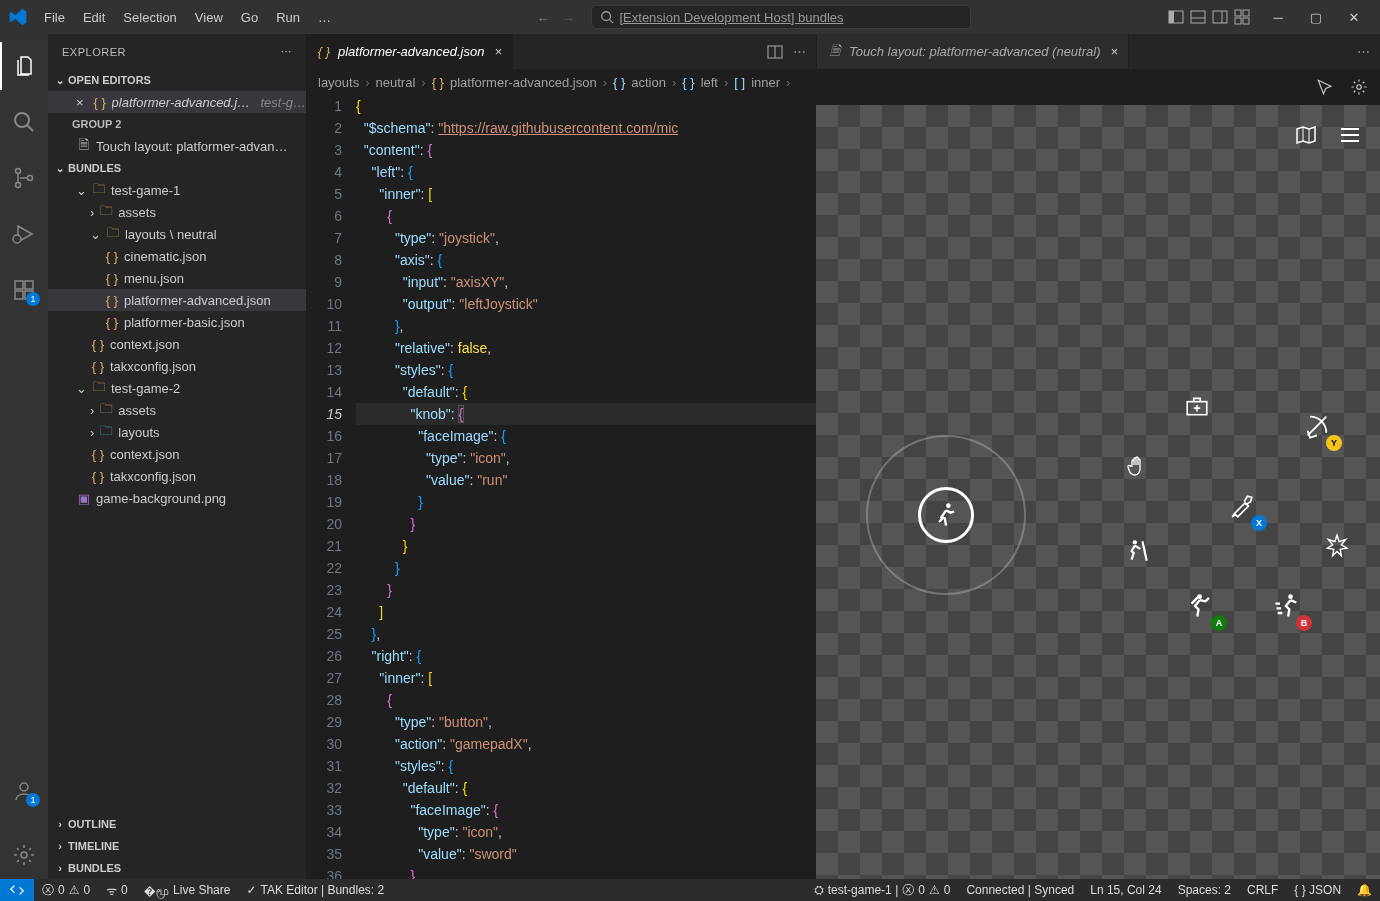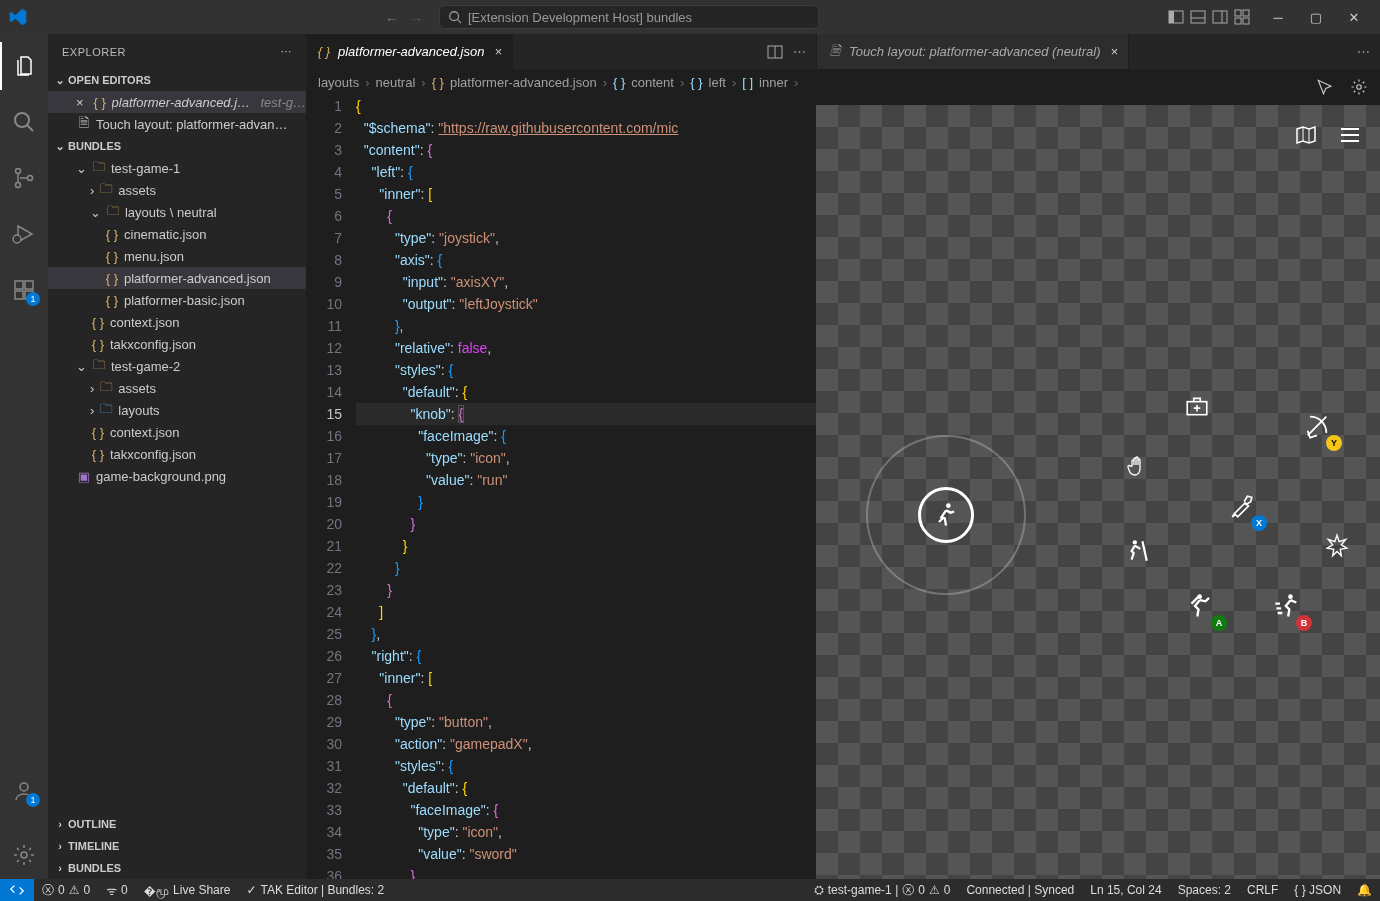--- a/index.html
+++ b/index.html
@@ -3,21 +3,21 @@
 <meta charset="utf-8">
 <style>
 * { margin:0; padding:0; box-sizing:border-box; font-family:"Segoe UI",sans-serif; }
 body { background:#1e1e1e; color:#cccccc; font-size:13px; width:1380px; height:901px; overflow:hidden; display:flex; flex-direction:column; }
 .titlebar { height:34px; background:#323233; display:flex; align-items:center; padding:0 8px; }
 .titlebar .logo { width:20px; height:20px; margin-right:8px; }
 .menu { display:flex; gap:2px; }
 .menu span { padding:4px 8px; cursor:default; }
 .title-center { flex:1; display:flex; justify-content:center; align-items:center; gap:16px; }
 .title-nav { display:flex; gap:12px; color:#888; }
-.searchbox { display:flex; align-items:center; background:#252526; border:1px solid #3c3c3c; border-radius:5px; padding:2px 8px; width:380px; height:24px; gap:6px; color:#999; }
+.searchbox { display:flex; align-items:center; background:#252526; border:1px solid #3c3c3c; border-radius:5px; padding:2px 8px; width:380px; height:24px; gap:6px; color:#999;text-decoration:underline; }
 .win-controls { display:flex; gap:2px; }
 .win-controls div { width:36px; height:28px; display:flex; align-items:center; justify-content:center; color:#ccc; }
 .layout-btns { display:flex; gap:6px; margin-right:10px; color:#aaa; }
 .layout-btns svg { width:16px; height:16px; }
 .main { flex:1; display:flex; overflow:hidden; }
 .activitybar { width:48px; background:#333333; display:flex; flex-direction:column; align-items:center; padding-top:8px; gap:8px; }
 .activitybar .ab-item { width:48px; height:48px; display:flex; align-items:center; justify-content:center; color:#888; position:relative; }
 .activitybar .ab-item.active { color:#fff; border-left:2px solid #fff; }
 .activitybar .ab-bottom { margin-top:auto; margin-bottom:8px; }
 .badge-blue { position:absolute; bottom:8px; right:8px; background:#0078d4; color:#fff; border-radius:8px; font-size:9px; padding:0 4px; min-width:14px; height:14px; line-height:14px; text-align:center; }
@@ -48,29 +48,29 @@
 .tab { display:flex; align-items:center; padding:0 10px; gap:6px; background:#2d2d2d; color:#aaa; font-style:italic; border-right:1px solid #1e1e1e; }
 .tab.active { background:#1e1e1e; color:#fff; }
 .tab .tab-close { color:#ccc; margin-left:4px; }
 .tab-actions { margin-left:auto; display:flex; align-items:center; gap:10px; padding:0 10px; color:#aaa; }
 .split { display:flex; flex:1; overflow:hidden; }
 .editor-left { width:510px; display:flex; flex-direction:column; background:#1e1e1e; overflow:hidden; }
 .breadcrumb { height:26px; display:flex; align-items:center; padding:0 12px; gap:6px; color:#a0a0a0; font-size:13px; overflow:hidden; white-space:nowrap; }
 .breadcrumb .sep { color:#666; }
 .code { flex:1; display:flex; font-family:Consolas,monospace; font-size:14px; overflow:hidden; }
 .gutter { width:50px; text-align:right; color:#6e7681; padding-right:14px; line-height:22px; }
-.gutter .cur { color:#c6c6c6; }
+.gutter .cur { color:#c6c6c6;font-style:italic; }
 .codetext { flex:1; line-height:22px; white-space:pre; overflow:hidden; }
 .tk-brace { color:#ffd700; }
 .tk-brace2 { color:#da70d6; }
 .tk-brace3 { color:#179fff; }
 .tk-key { color:#9cdcfe; }
 .tk-str { color:#ce9178; }
 .tk-punc { color:#cccccc; }
-.tk-bool { color:#d946ef; }
+.tk-bool { color:#fde047; }
 .tk-link { color:#ce9178; text-decoration:underline; }
 .hl-line { background:#2a2a2a; display:inline-block; width:100%; }
 .editor-right { flex:1; background:#1e1e1e; position:relative; display:flex; flex-direction:column; }
 .preview-toolbar { height:36px; display:flex; justify-content:flex-end; align-items:center; gap:16px; padding:0 12px; }
 .preview-canvas { flex:1; position:relative; background-image:
   linear-gradient(45deg,#444 25%,transparent 25%),linear-gradient(-45deg,#444 25%,transparent 25%),
   linear-gradient(45deg,transparent 75%,#444 75%),linear-gradient(-45deg,transparent 75%,#444 75%);
   background-size:44px 44px; background-position:0 0,0 22px,22px -22px,-22px 0; background-color:#555; }
 .touch-btn { position:absolute; width:42px; height:42px; display:flex; align-items:center; justify-content:center; color:#fff; }
 .touch-btn .mini { position:absolute; bottom:-4px; right:-4px; width:16px; height:16px; border-radius:50%; font-size:9px; font-weight:bold; display:flex; align-items:center; justify-content:center; color:#fff; }
@@ -84,20 +84,29 @@
 .sb-right { margin-left:auto; display:flex; }
 svg { display:block; }
 </style>
 </head>
 <body>
 
 <div class="titlebar">
   <svg class="logo" viewBox="0 0 24 24">
       <path fill="#0078d4" d="M17 2l5 3v14l-5 3-8-8-5 4-2-1V7l2-1 5 4 8-8z"></path>
     </svg>
+  <div class="menu">
+    <span>File</span>
+    <span>Edit</span>
+    <span>Selection</span>
+    <span>View</span>
+    <span>Go</span>
+    <span>Run</span>
+    <span>…</span>
+  </div>
   <div class="title-center">
     <div class="title-nav">
       <span>←</span>
       <span style="opacity:0.5">→</span>
     </div>
     <div class="searchbox">
       <svg width="14" height="14" viewBox="0 0 16 16">
           <circle cx="7" cy="7" r="5" fill="none" stroke="#999" stroke-width="1.5"></circle>
           <line x1="11" y1="11" x2="15" y2="15" stroke="#999" stroke-width="1.5"></line>
         </svg>
@@ -193,20 +202,21 @@
         <span class="chev">⌄</span>
         <span>OPEN EDITORS</span>
       </div>
     <div class="tree">
       <div class="tree-row indent1 active">
         <span class="close-x">×</span>
         <span class="icon-sm icon-json">{ }</span>
         <span class="label" style="font-style:italic">platformer-advanced.json</span>
         <span class="dim">test-g…</span>
       </div>
+      <div class="tree-row group-label">GROUP 2</div>
       <div class="tree-row indent1">
         <span class="icon-sm">🗎</span>
         <span class="label">Touch layout: platformer-advan…</span>
       </div>
     </div>
     <div class="section-head">
         <span class="chev">⌄</span>
         <span>BUNDLES</span>
       </div>
     <div class="tree">
@@ -324,21 +334,21 @@
       <div class="editor-left">
         <div class="breadcrumb">
           <span>layouts</span>
             <span class="sep">›</span>
           <span>neutral</span>
             <span class="sep">›</span>
           <span class="icon-json">{ }</span>
             <span>platformer-advanced.json</span>
             <span class="sep">›</span>
           <span style="color:#9cdcfe">{ }</span> 
-            <span>content</span>
+            <span>action</span>
             <span class="sep">›</span>
           <span style="color:#9cdcfe">{ }</span> 
             <span>left</span>
             <span class="sep">›</span>
           <span style="color:#9cdcfe">[ ]</span> 
             <span>inner</span>
             <span class="sep">›</span>
         </div>
         <div class="code">
           <div class="gutter">

